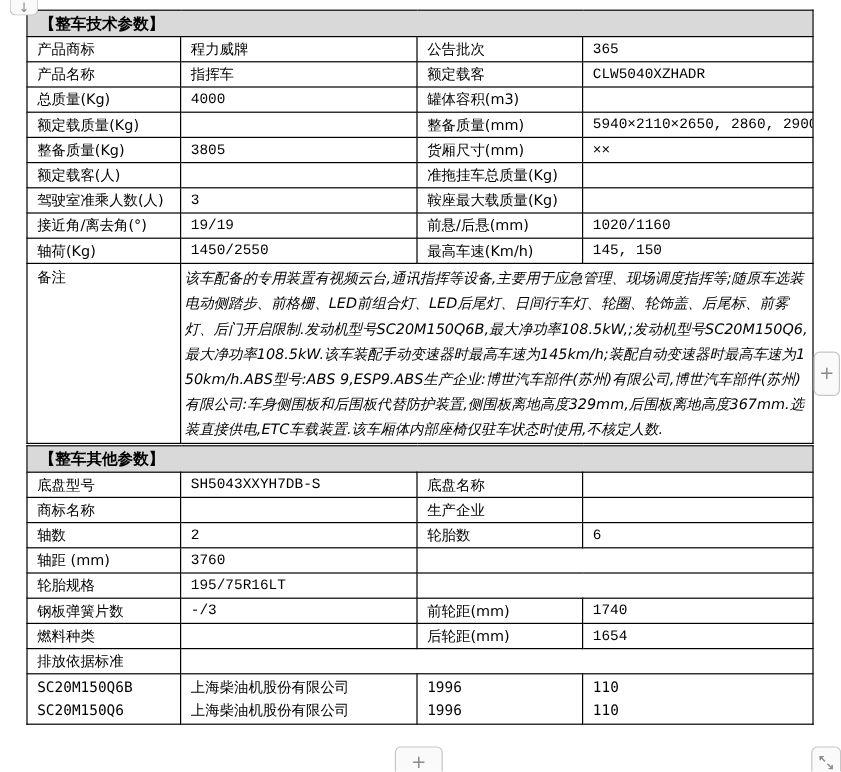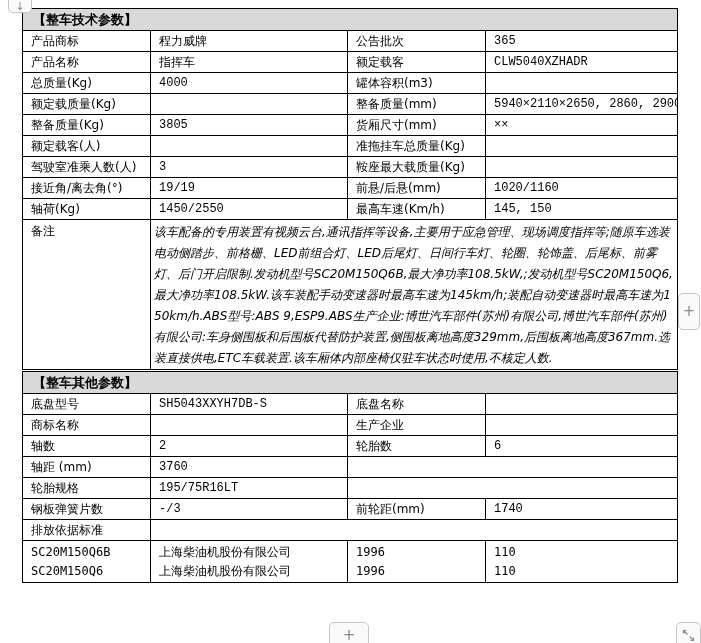--- a/index.html
+++ b/index.html
@@ -178,20 +178,26 @@
       <td class="val">195/75R16LT</td>
       <td class="val" colspan="2"></td>
     </tr>
     <tr>
       <td class="lbl">钢板弹簧片数</td>
       <td class="val">-/3</td>
       <td class="lbl">前轮距(mm)</td>
       <td class="val">1740</td>
     </tr>
     <tr>
+      <td class="lbl">燃料种类</td>
+      <td class="val"></td>
+      <td class="lbl">后轮距(mm)</td>
+      <td class="val">1654</td>
+    </tr>
+    <tr>
       <td class="lbl">排放依据标准</td>
       <td class="val" colspan="3"></td>
     </tr>
     <tr class="engine-block">
       <td>
         <div class="eng-line">SC20M150Q6B</div>
         <div class="eng-line">SC20M150Q6</div>
       </td>
       <td>
         <div class="eng-line cjk">上海柴油机股份有限公司</div>

